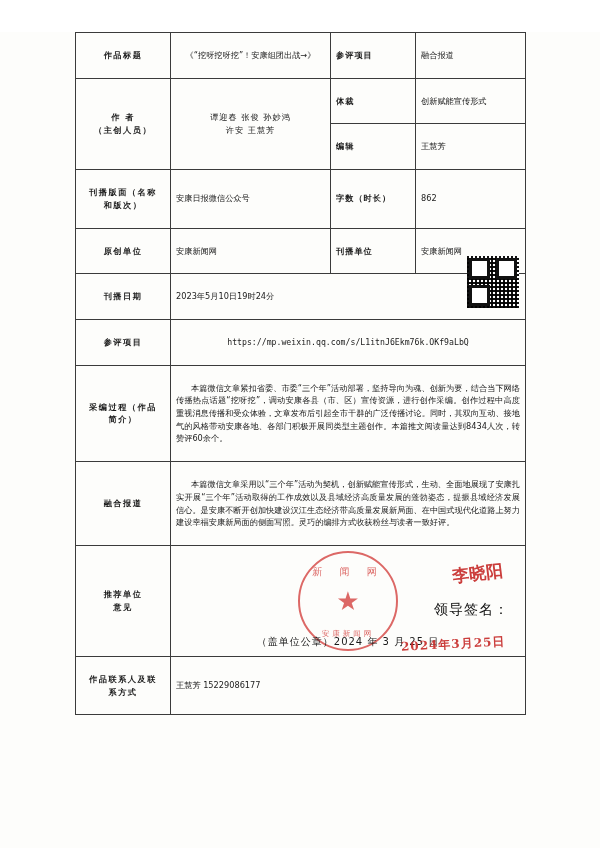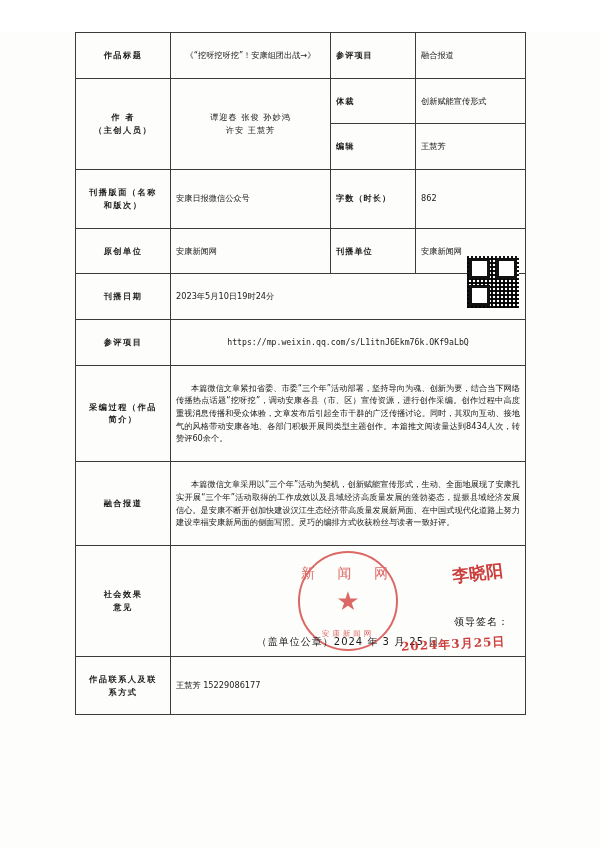--- a/index.html
+++ b/index.html
@@ -120,22 +120,22 @@
     border: 3px solid #111;
     background: #fff;
   }
   .rec-cell {
     height: 78px;
     position: relative;
   }
   .sign-line {
     position: absolute;
     right: 16px;
-    bottom: 26px;
-    font-size: 10px;
+    bottom: 35px;
+    font-size: 14px;
     letter-spacing: 1px;
     color: #111;
   }
   .seal-line {
     position: absolute;
     left: 50%;
     transform: translateX(-50%);
     bottom: 6px;
     font-size: 10px;
     letter-spacing: 1px;
@@ -161,24 +161,23 @@
     color: #d0302d;
     font-size: 26px;
     line-height: 1;
   }
   .stamp .stamp-top {
     position: absolute;
     left: 50%;
     top: 11px;
     transform: translateX(-50%);
     color: #d0302d;
-    font-size: 14px;
+    font-size: 10px;
     letter-spacing: 7px;
     white-space: nowrap;
-    font-family: Liberation Mono, monospace;
   }
   .stamp .stamp-bot {
     position: absolute;
     left: 50%;
     bottom: 9px;
     transform: translateX(-50%);
     color: #d0302d;
     font-size: 7.5px;
     letter-spacing: 3px;
     white-space: nowrap;
@@ -290,21 +289,21 @@
           <td class="val-just" colspan="3">本篇微信文章紧扣省委、市委“三个年”活动部署，坚持导向为魂、创新为要，结合当下网络传播热点话题“挖呀挖”，调动安康各县（市、区）宣传资源，进行创作采编。创作过程中高度重视消息传播和受众体验，文章发布后引起全市干群的广泛传播讨论。同时，其双向互动、接地气的风格带动安康各地、各部门积极开展同类型主题创作。本篇推文阅读量达到8434人次，转赞评60余个。</td>
         </tr>
 
         <tr>
           <td class="lbl">融合报道</td>
           <td class="val-just" colspan="3">本篇微信文章采用以“三个年”活动为契机，创新赋能宣传形式，生动、全面地展现了安康扎实开展“三个年”活动取得的工作成效以及县域经济高质量发展的蓬勃姿态，提振县域经济发展信心。是安康不断开创加快建设汉江生态经济带高质量发展新局面、在中国式现代化道路上努力建设幸福安康新局面的侧面写照。灵巧的编排方式收获粉丝与读者一致好评。</td>
         </tr>
 
         <tr>
           <td class="lbl">
-            <div>社会效果</div>
+            <div>推荐单位</div>
             <div>意见</div>
           </td>
           <td class="rec-cell" colspan="3">
             <div class="stamp">
               <div class="stamp-top">新 闻 网</div>
               <div class="star">★</div>
               <div class="stamp-bot">安康新闻网</div>
             </div>
             <div class="handwrite hw-name">李晓阳</div>
             <div class="sign-line">领导签名：</div>

